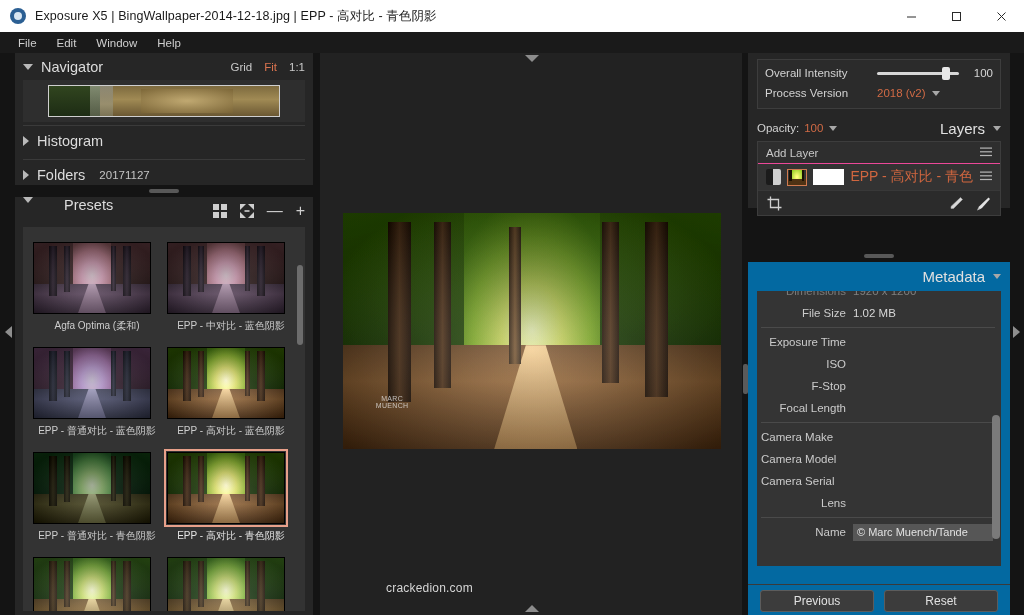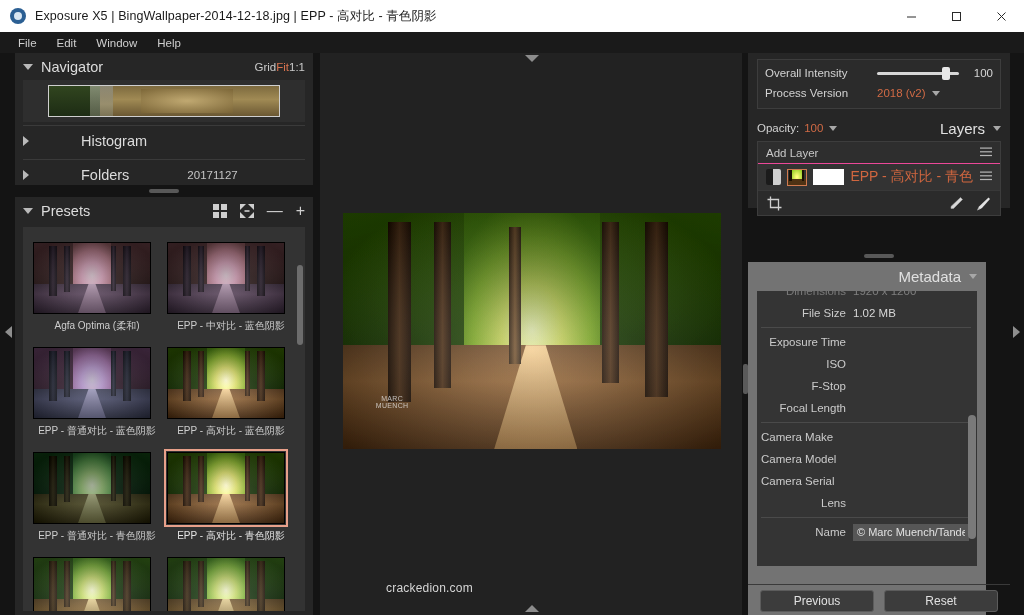--- a/index.html
+++ b/index.html
@@ -54,42 +54,42 @@
 
   .panel-head {
     display: flex; align-items: center; height: 27px; position: relative;
   }
   .tri {
     width: 0; height: 0; margin-right: 8px; flex: none;
   }
   .tri.down { border-left: 5px solid transparent; border-right: 5px solid transparent; border-top: 6px solid #b9b9b9; }
   .tri.right { border-top: 5px solid transparent; border-bottom: 5px solid transparent; border-left: 6px solid #b9b9b9; }
   .panel-title { font-size: 14.5px; color: #dcdcdc; font-weight: 400; }
-  .nav-modes { margin-left: auto; display: flex; gap: 0; font-size: 11.5px; align-items: center; }
+  .nav-modes { margin-left: auto; display: flex; gap: 12px; font-size: 11.5px; align-items: center; }
   .nav-mode { color: #c9c9c9; }
   .nav-mode.active { color: #d9734f; }
 
   .nav-thumb-wrap {
     height: 42px; background: #2e2e2e; display: flex; align-items: center; justify-content: center;
     overflow: hidden;
   }
   .nav-thumb {
     width: 232px; height: 32px; border: 1px solid #cfcfcf; position: relative; overflow: hidden;
     background: linear-gradient(180deg,#4a4026 0%,#6d5c35 35%,#8a7646 60%,#6a5a33 100%);
   }
 
   .row-sep { height: 1px; background: #3a3a3a; margin: 3px 0 0 0; }
-  .panel-row { display: flex; align-items: center; height: 30px; gap: 44px; }
+  .panel-row { display: flex; align-items: center; height: 30px; }
   .folder-date { font-size: 11.5px; color: #c4c4c4; margin-left: 14px; }
 
   .lp-divider { position: absolute; left: 0; top: 132px; width: 298px; height: 12px; background: #141414; }
   .lp-grip { position: absolute; left: 50%; transform: translateX(-50%); top: 4px; width: 30px; height: 4px; background: #585858; border-radius: 2px; }
 
   .lp-presets { position: absolute; left: 0; top: 144px; width: 298px; height: 418px; background: #262626; padding: 0 8px; }
-  .pres-head { display: flex; align-items: center; height: 28px; }
+  .pres-head { display: flex; height: 28px; gap: 23px; }
   .pres-icons { margin-left: auto; display: flex; align-items: center; gap: 13px; }
   .icn { color: #cfcfcf; display: flex; align-items: center; }
   .plusminus { font-size: 16px; color: #cfcfcf; line-height: 1; }
 
   .preset-scroll {
     position: relative; margin-top: 2px; height: 384px; width: 282px;
     background: #333333; overflow: hidden;
   }
   .preset-grid {
     position: absolute; left: 0; top: -18px; width: 282px;
@@ -195,21 +195,21 @@
   .sw-mask { width: 16px; height: 16px; background: linear-gradient(90deg,#1b1b1b 50%, #cfcfcf 50%); border-radius: 2px; }
   .sw-thumb { width: 22px; height: 17px; border: 1px solid #d07a4f; overflow: hidden; position: relative; }
   .sw-white { width: 34px; height: 16px; background: #ffffff; }
   .layer-name { font-size: 14px; color: #d0663f; white-space: nowrap; overflow: hidden; }
   .tools-row { display: flex; align-items: center; height: 25px; padding: 0 9px; background: #2b2b2b; border-top: 1px solid #383838; }
   .tool-right { margin-left: auto; display: flex; gap: 12px; align-items: center; }
 
   .rp-divider { position: absolute; left: 0; top: 197px; width: 262px; height: 12px; background: #141414; }
   .rp-grip { position: absolute; left: 50%; transform: translateX(-50%); top: 4px; width: 30px; height: 4px; background: #585858; border-radius: 2px; }
 
-  .rp-meta { position: absolute; left: 0; top: 209px; width: 238px; height: 353px; background: #737373; padding: 0 9px; }
+  .rp-meta { position: absolute; left: 0; top: 209px; width: 262px; height: 353px; background: #0369a1; padding: 0 9px; }
   .meta-head { display: flex; align-items: center; justify-content: flex-end; height: 28px; }
   .meta-title { font-size: 15px; color: #e0e0e0; }
   .meta-list {
     position: relative; background: #343434; height: 275px; overflow: hidden; margin-top: 1px;
   }
   .meta-inner { position: absolute; left: 0; top: -11px; width: 100%; }
   .meta-row { display: flex; align-items: center; min-height: 22px; padding: 0 6px 0 0; font-size: 11.5px; }
   .meta-lbl { width: 96px; text-align: right; padding-right: 7px; color: #cbcbcb; flex: none; }
   .meta-val { color: #d7d7d7; }
   .meta-sep { height: 1px; background: #4a4a4a; margin: 3px 6px 3px 4px; }

